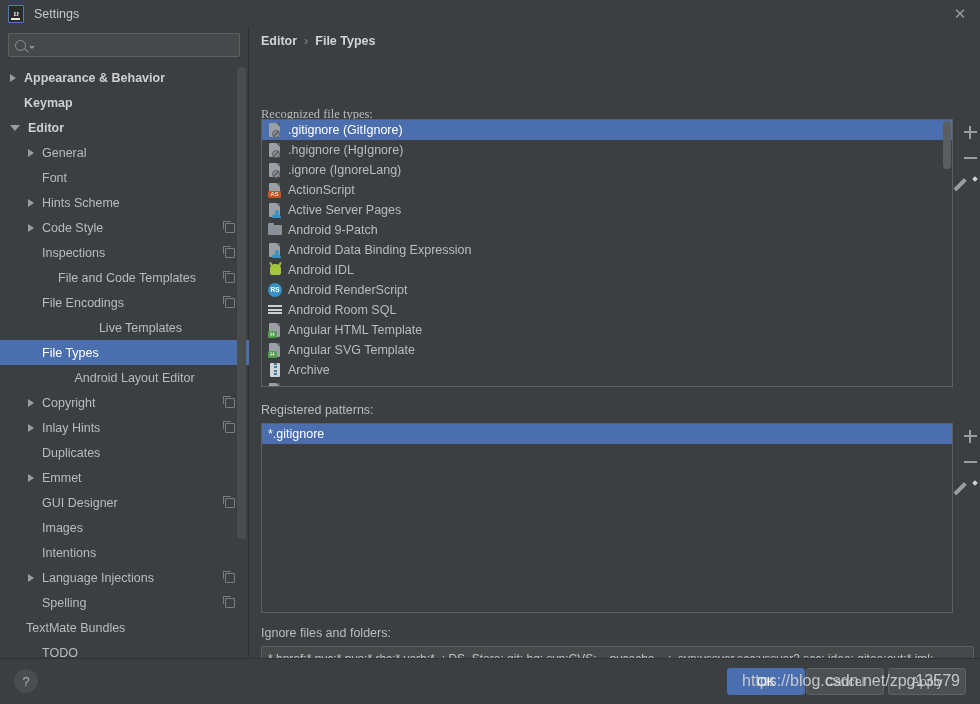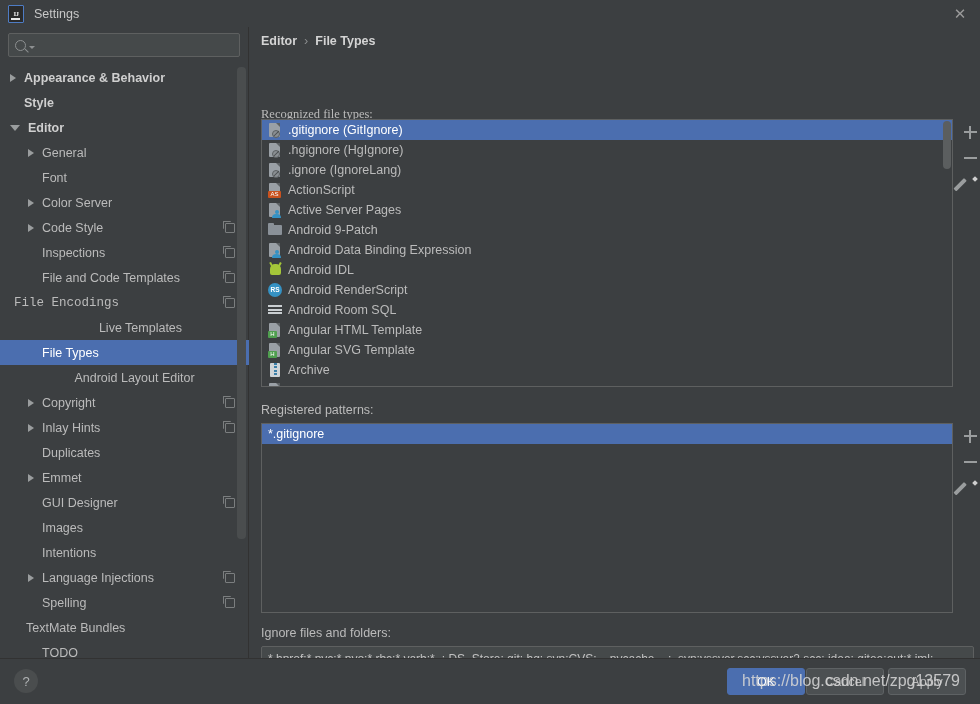--- a/index.html
+++ b/index.html
@@ -293,54 +293,54 @@
     </div>
 
     <div class="tree">
       <div class="tree-inner" id="tree-inner">
           <div class="tree-row bold" style="padding-left: 10px;">
             <span class="arrow "></span>
             <span class="tree-label" style="margin-left: 8px;">Appearance &amp; Behavior</span>
           </div>
           <div class="tree-row bold" style="padding-left: 10px;">
             <span class="arrow none"></span>
-            <span class="tree-label" style="margin-left: 8px;">Style</span>
+            <span class="tree-label" style="margin-left: 8px;">Keymap</span>
           </div>
           <div class="tree-row bold" style="padding-left: 10px;">
             <span class="arrow open"></span>
             <span class="tree-label" style="margin-left: 8px;">Editor</span>
           </div>
           <div class="tree-row" style="padding-left: 28px;">
             <span class="arrow "></span>
             <span class="tree-label" style="margin-left: 8px;">General</span>
           </div>
           <div class="tree-row" style="padding-left: 28px;">
             <span class="arrow none"></span>
             <span class="tree-label" style="margin-left: 8px;">Font</span>
           </div>
           <div class="tree-row" style="padding-left: 28px;">
             <span class="arrow "></span>
-            <span class="tree-label" style="margin-left: 8px;">Color Server</span>
+            <span class="tree-label" style="margin-left: 8px;">Hints Scheme</span>
           </div>
           <div class="tree-row" style="padding-left: 28px;">
             <span class="arrow "></span>
             <span class="tree-label" style="margin-left: 8px;">Code Style</span>
             <span class="copy-badge"></span>
           </div>
           <div class="tree-row" style="padding-left: 28px;">
             <span class="arrow none"></span>
             <span class="tree-label" style="margin-left: 8px;">Inspections</span>
             <span class="copy-badge"></span>
           </div>
-          <div class="tree-row" style="padding-left: 28px;">
+          <div class="tree-row" style="padding-left: 44px;">
             <span class="arrow none"></span>
             <span class="tree-label" style="margin-left: 8px;">File and Code Templates</span>
             <span class="copy-badge"></span>
           </div>
-          <div class="tree-row" style=" font-family: Liberation Mono, monospace;">
+          <div class="tree-row" style="padding-left: 28px;">
             <span class="arrow none"></span>
             <span class="tree-label" style="margin-left: 8px;">File Encodings</span>
             <span class="copy-badge"></span>
           </div>
           <div class="tree-row" style="padding-left: 40px; flex-direction: column;">
             <span class="arrow none"></span>
             <span class="tree-label" style="margin-left: 8px;">Live Templates</span>
           </div>
           <div class="tree-row selected" style="padding-left: 28px;">
             <span class="arrow none"></span>

